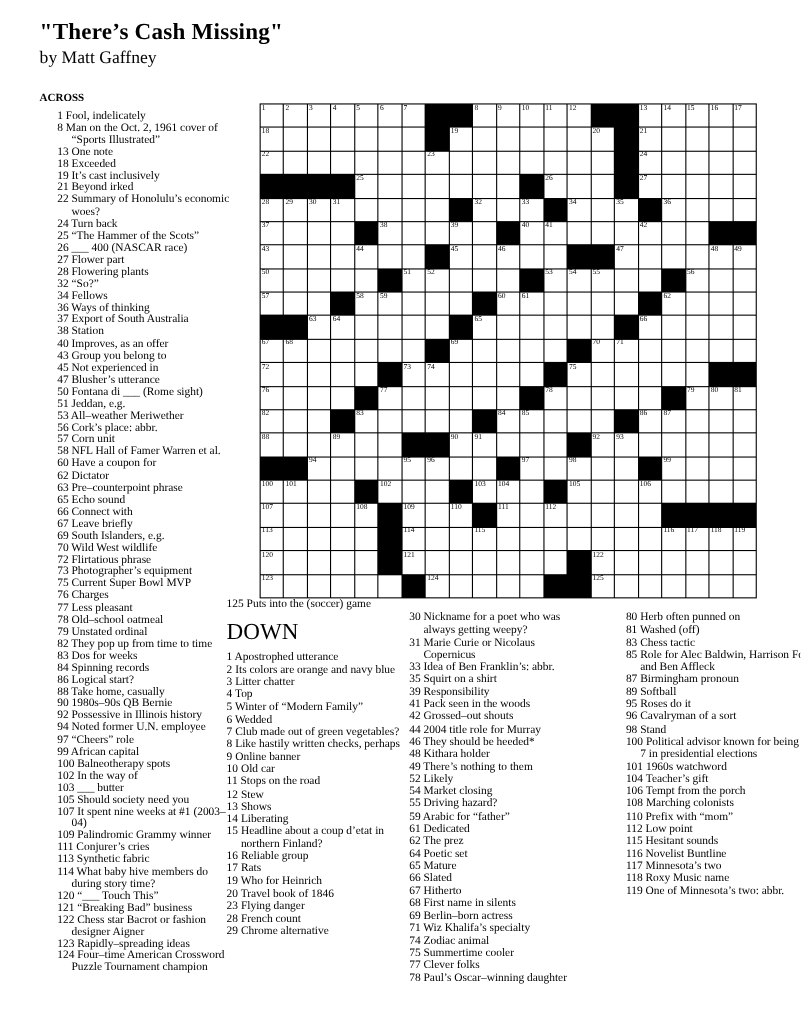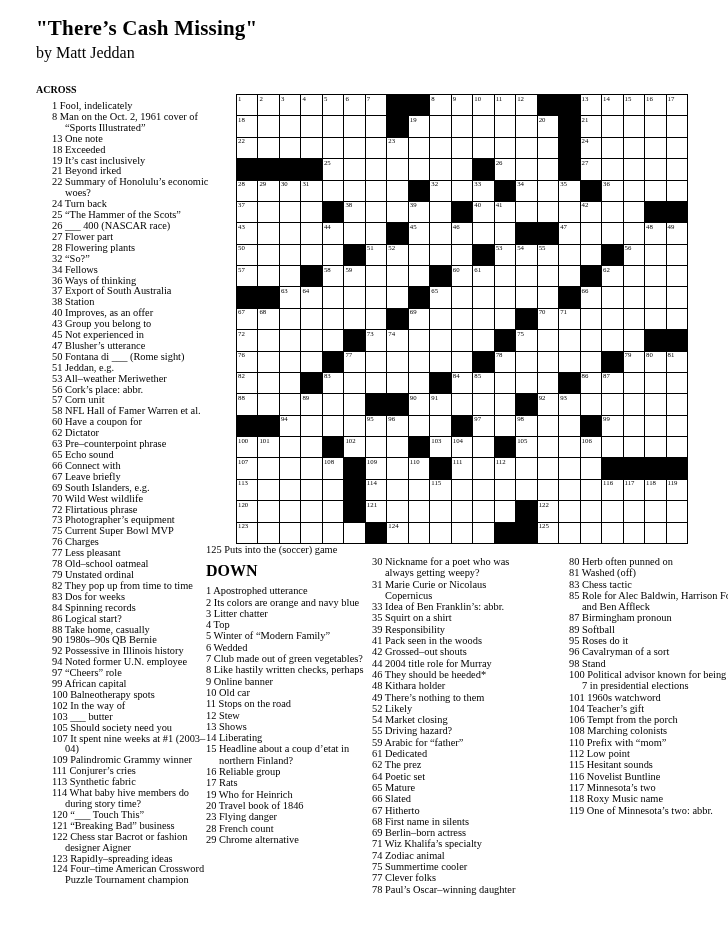--- a/index.html
+++ b/index.html
@@ -14,28 +14,28 @@
   .lower .clue{line-height:11.3px;}
   #grid{position:absolute;left:236px;top:94px;width:452px;height:450px;background:#000;
         display:grid;grid-template-columns:repeat(21,1fr);grid-template-rows:repeat(21,1fr);
         gap:1px;padding:1px;box-sizing:border-box;}
   .cell{background:#fff;position:relative;}
   .cell.black{background:#000;}
   .cell .num{position:absolute;top:-0.5px;left:1px;font-size:6.8px;line-height:8px;}
   #col2{position:absolute;left:206px;top:544px;width:158px;}
   #col3{position:absolute;left:372px;top:556px;width:160px;}
   #col4{position:absolute;left:569px;top:556px;width:172px;}
-  #down-header{font-size:16px;font-weight:bold;margin:7px 0 5px 0;}
+  #down-header{font-size:21px;font-weight:normal;margin:7px 0 5px 0;}
 </style>
 </head>
 <body>
 
 <div class="page">
   <div class="title">"There’s Cash Missing"</div>
-  <div class="byline">by Matt Jeddan</div>
+  <div class="byline">by Matt Gaffney</div>
 
   <div id="across-header" class="sec-header">ACROSS</div>
   <div id="across-list">
       <div class="clue"><span class="cn">1</span> Fool, indelicately</div>
       <div class="clue"><span class="cn">8</span> Man on the Oct. 2, 1961 cover of “Sports Illustrated”</div>
       <div class="clue"><span class="cn">13</span> One note</div>
       <div class="clue"><span class="cn">18</span> Exceeded</div>
       <div class="clue"><span class="cn">19</span> It’s cast inclusively</div>
       <div class="clue"><span class="cn">21</span> Beyond irked</div>
       <div class="clue"><span class="cn">22</span> Summary of Honolulu’s economic woes?</div>

